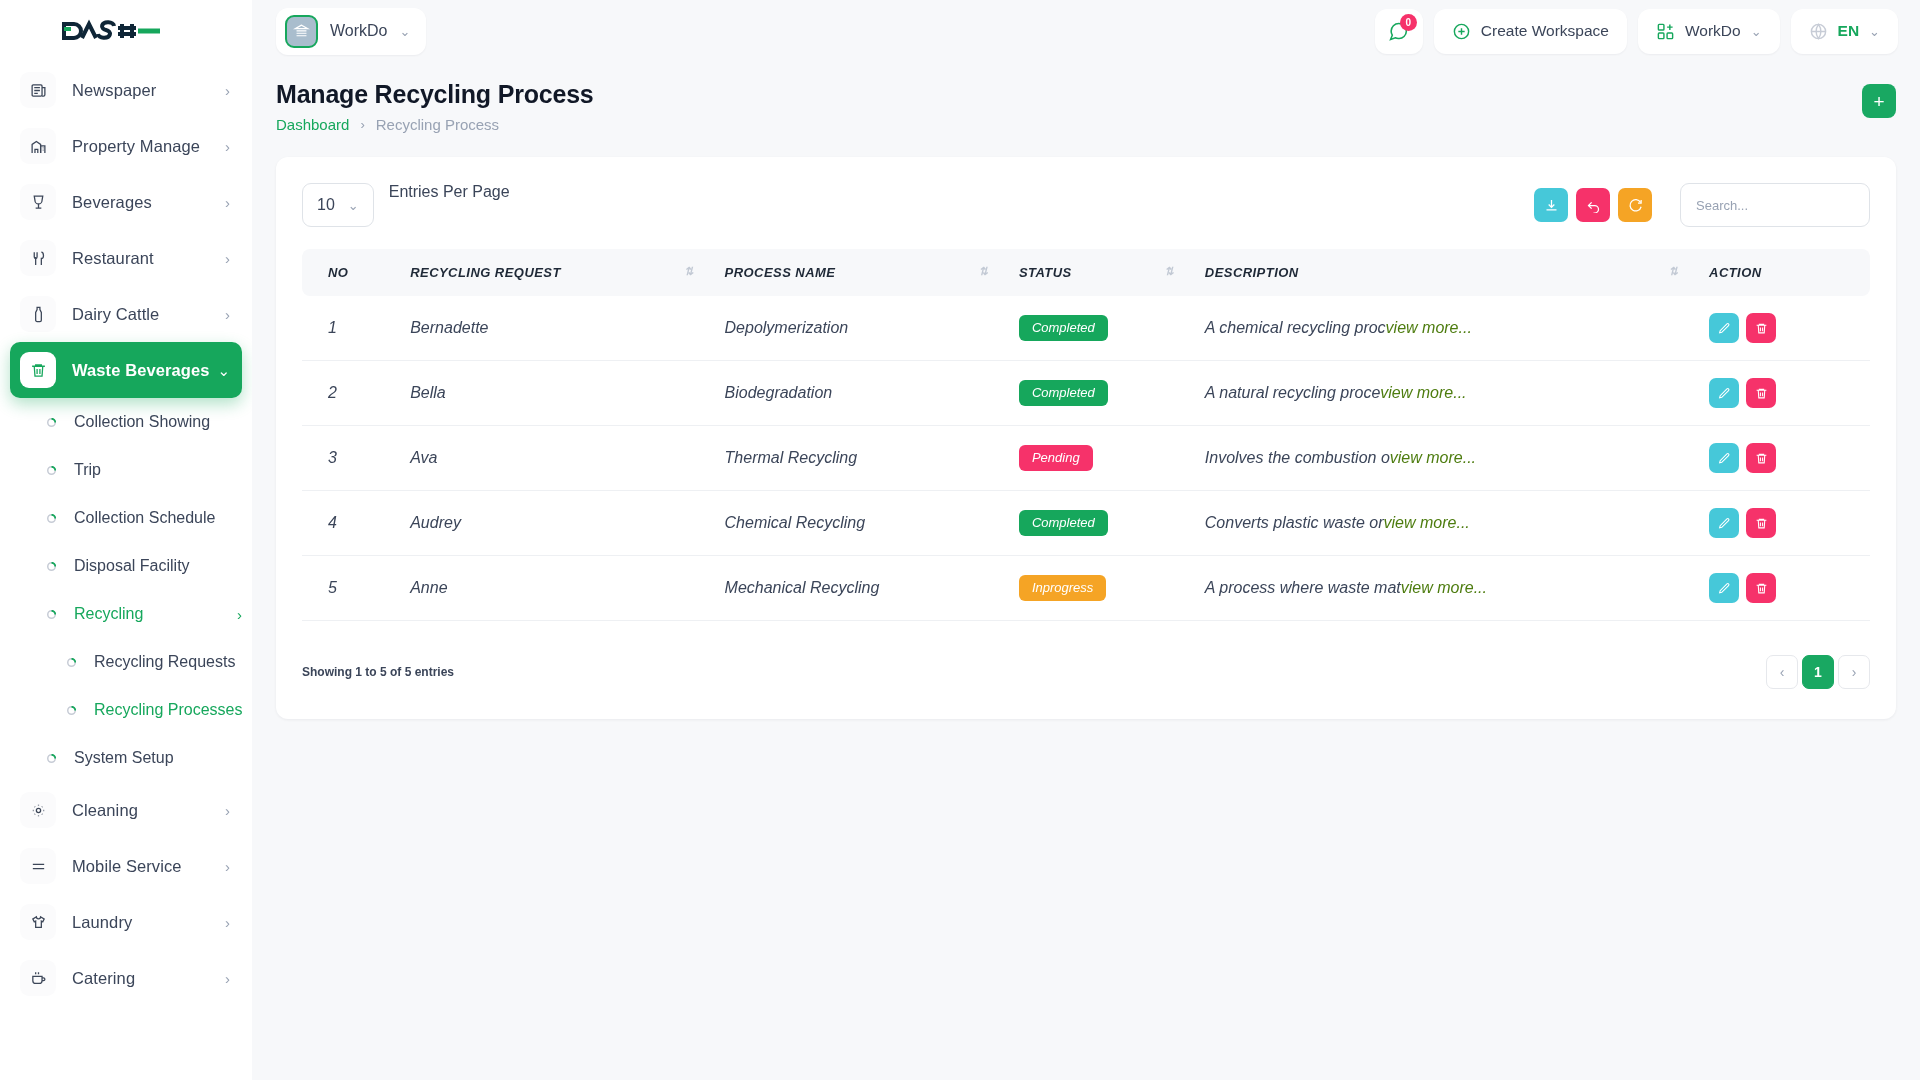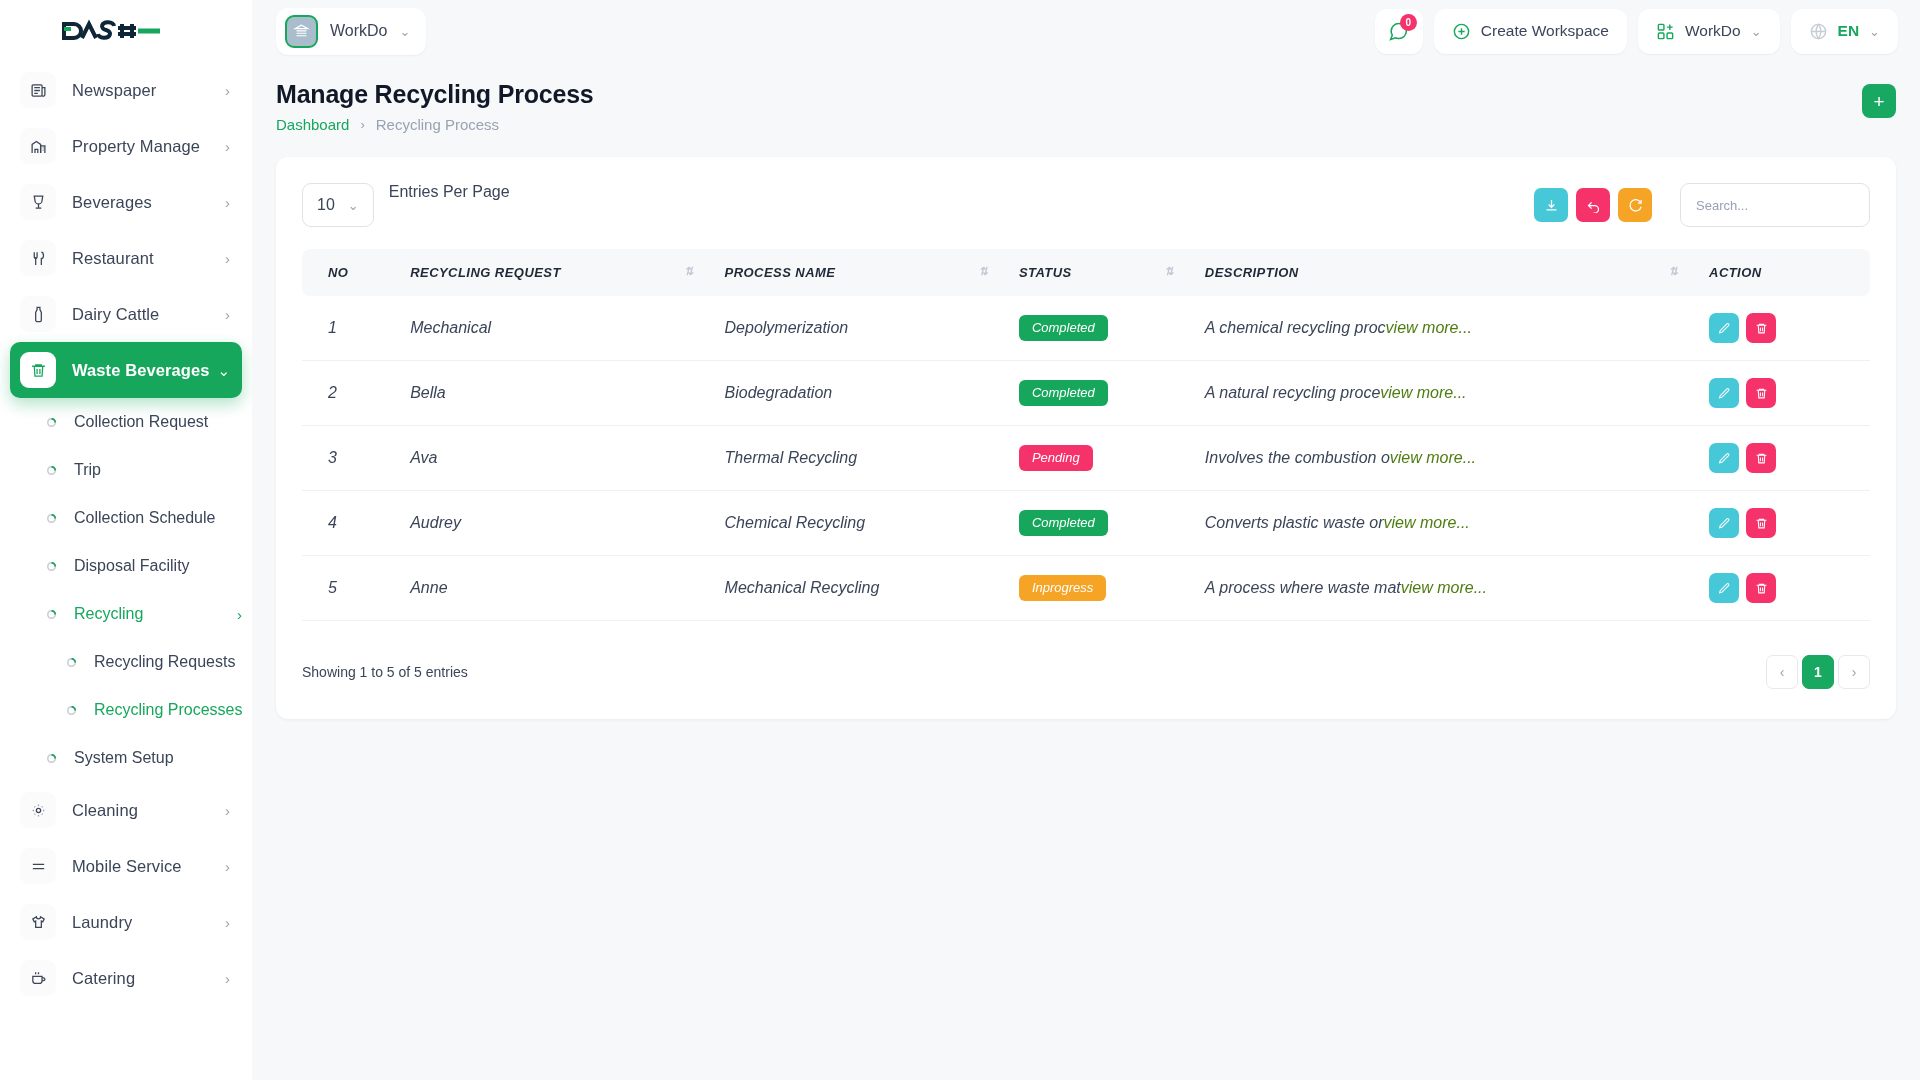--- a/index.html
+++ b/index.html
@@ -181,21 +181,21 @@
   .act-btn {
     width: 30px; height: 30px; border-radius: 7px; border: none; cursor: pointer;
     display: inline-flex; align-items: center; justify-content: center;
     color: #fff; vertical-align: middle;
   }
   .act-edit { background: #46c8d9; margin-right: 7px; }
   .act-del { background: #f6326a; }
 
   
   .card-footer { display: flex; align-items: center; margin-top: 34px; }
-  .showing { font-size: 14px; color: #3b4559; }
+  .showing { font-size: 12px; color: #3b4559; font-weight: bold; }
   .pager { margin-left: auto; display: flex; align-items: center; gap: 4px; }
   .pg {
     min-width: 32px; height: 34px; border: 1px solid #e6e8ec; background: #fff;
     border-radius: 7px; cursor: pointer; color: #98a2b3; font-size: 14px;
     display: flex; align-items: center; justify-content: center;
     font-family: "Liberation Sans", sans-serif;
   }
   .pg.active { background: #19a862; border-color: #19a862; color: #fff; font-weight: bold; }
 </style>
 </head>
@@ -284,21 +284,21 @@
       <span class="chev">⌄</span>
     </div>
 
     <div class="sub-item">
       <span class="dot">
           <svg width="9" height="9" viewBox="0 0 12 12">
             <circle cx="6" cy="6" r="5" fill="none" stroke="#c7ccd6" stroke-width="2"></circle>
             <path d="M6 1a5 5 0 0 1 5 5" stroke="#16a75c" stroke-width="2.4" fill="none"></path>
           </svg>
         </span>
-      <span class="lbl">Collection Request</span>
+      <span class="lbl">Collection Showing</span>
     </div>
     <div class="sub-item">
       <span class="dot">
           <svg width="9" height="9" viewBox="0 0 12 12">
             <circle cx="6" cy="6" r="5" fill="none" stroke="#c7ccd6" stroke-width="2"></circle>
             <path d="M6 1a5 5 0 0 1 5 5" stroke="#16a75c" stroke-width="2.4" fill="none"></path>
           </svg>
         </span>
       <span class="lbl">Trip</span>
     </div>
@@ -511,21 +511,21 @@
           <th><span class="sort-ic">⇅</span><span>RECYCLING REQUEST</span></th>
           <th><span class="sort-ic">⇅</span><span>PROCESS NAME</span></th>
           <th><span class="sort-ic">⇅</span><span>STATUS</span></th>
           <th><span class="sort-ic">⇅</span><span>DESCRIPTION</span></th>
           <th><span>ACTION</span></th>
         </tr>
       </thead>
       <tbody id="tbody">
           <tr>
             <td>1</td>
-            <td>Mechanical</td>
+            <td>Bernadette</td>
             <td>Depolymerization</td>
             <td><span class="badge b-completed">Completed</span></td>
             <td class="desc-cell"><span>A chemical recycling proc</span><span class="view-more">view more...</span></td>
             <td class="act-cell"><button class="act-btn act-edit">
                 <svg width="13" height="13" viewBox="0 0 24 24" fill="none" stroke="#fff" stroke-width="2">
                   <path d="M16.5 3.5a2.1 2.1 0 0 1 3 3L7 19l-4 1 1-4z"></path>
                 </svg>
               </button><button class="act-btn act-del">
                 <svg width="13" height="13" viewBox="0 0 24 24" fill="none" stroke="#fff" stroke-width="2">
                   <path d="M3 6h18M8 6V4h8v2M6 6l1 14h10l1-14"></path>

